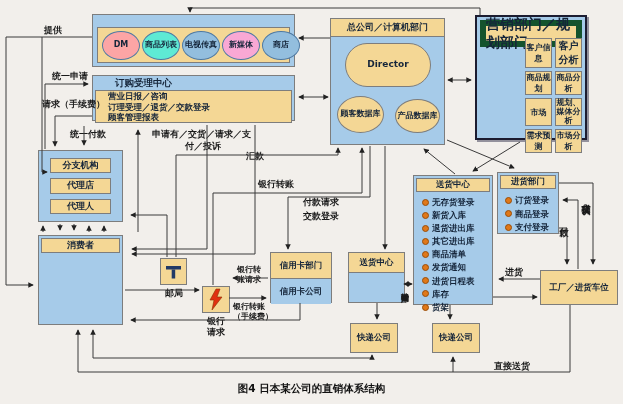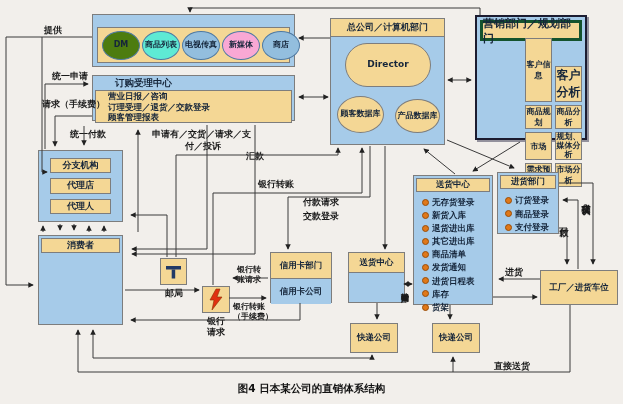--- a/index.html
+++ b/index.html
@@ -19,21 +19,21 @@
   svg.wires{position:absolute;left:0;top:0;pointer-events:none;}
   #caption{position:absolute;left:0;right:0;top:382px;text-align:center;font-size:10.5px;font-weight:bold;color:#111;}
 </style>
 </head>
 <body>
 
 <div id="stage">
 
   <div class="box blue" style="left:92px;top:14px;width:203px;height:53px;">
     <div class="box tan" style="left:4px;top:12px;width:193px;height:36px;"></div>
-    <div class="oval blue" style="left:9px;top:16px;width:38px;height:29px;background:#4d7c0f;">
+    <div class="oval blue" style="left:9px;top:16px;width:38px;height:29px;background:#fca5a5;">
         <span>DM</span>
       </div>
     <div class="oval blue" style="left:49px;top:16px;width:38px;height:29px;background:#5eead4;">
         <span>商品列表</span>
       </div>
     <div class="oval blue" style="left:89px;top:16px;width:38px;height:29px;background:#93bede;">
         <span>电视传真</span>
       </div>
     <div class="oval blue" style="left:129px;top:16px;width:38px;height:29px;background:#f9a8d4;">
         <span>新媒体</span>
@@ -59,24 +59,24 @@
       </div>
     <div class="oval tan" style="left:6px;top:77px;width:47px;height:37px;border-color:#7d7d7d;">
         <span>顾客数据库</span>
       </div>
     <div class="oval tan" style="left:64px;top:80px;width:45px;height:34px;border-color:#7d7d7d;">
         <span>产品数据库</span>
       </div>
   </div>
 
   <div class="box blue" style="left:475px;top:15px;width:112px;height:125px;border:2px solid #1c1c30;box-shadow:2px 2px 0 rgba(30,30,60,.45);">
-    <div class="hdr tan" style="margin:3px 3px 0 3px;height:15px;font-size:11px;border:3px solid #14532d;">营销部门／规划部门</div>
+    <div class="hdr tan" style="margin:3px 3px 0 3px;height:15px;font-size:14px;border:6px solid #14532d;">营销部门／规划部门</div>
     <div style="position:absolute;left:3px;top:21px;right:3px;bottom:3px;display:grid;grid-template-columns:1fr 1fr;grid-auto-rows:1fr;gap:3px;padding-left:45px;">
       <div class="cc tan box" style="position:static;font-size:8px;">客户信息</div>
-      <div class="cc tan box" style="position:static;font-size:12px;margin-top:28px;">客户分析</div>
+      <div class="cc tan box" style="position:static;font-size:10px;">客户分析</div>
       <div class="cc tan box" style="position:static;font-size:8px;">商品规划</div>
       <div class="cc tan box" style="position:static;font-size:8px;">商品分析</div>
       <div class="cc tan box" style="position:static;font-size:8px;">市场</div>
       <div class="cc tan box" style="position:static;font-size:8px;line-height:1.1;">规划、媒体分析</div>
       <div class="cc tan box" style="position:static;font-size:8px;">需求预测</div>
       <div class="cc tan box" style="position:static;font-size:8px;">市场分析</div>
     </div>
   </div>
 
   <div class="box blue" style="left:38px;top:150px;width:85px;height:72px;display:flex;flex-direction:column;gap:5px;padding:7px 11px;">

